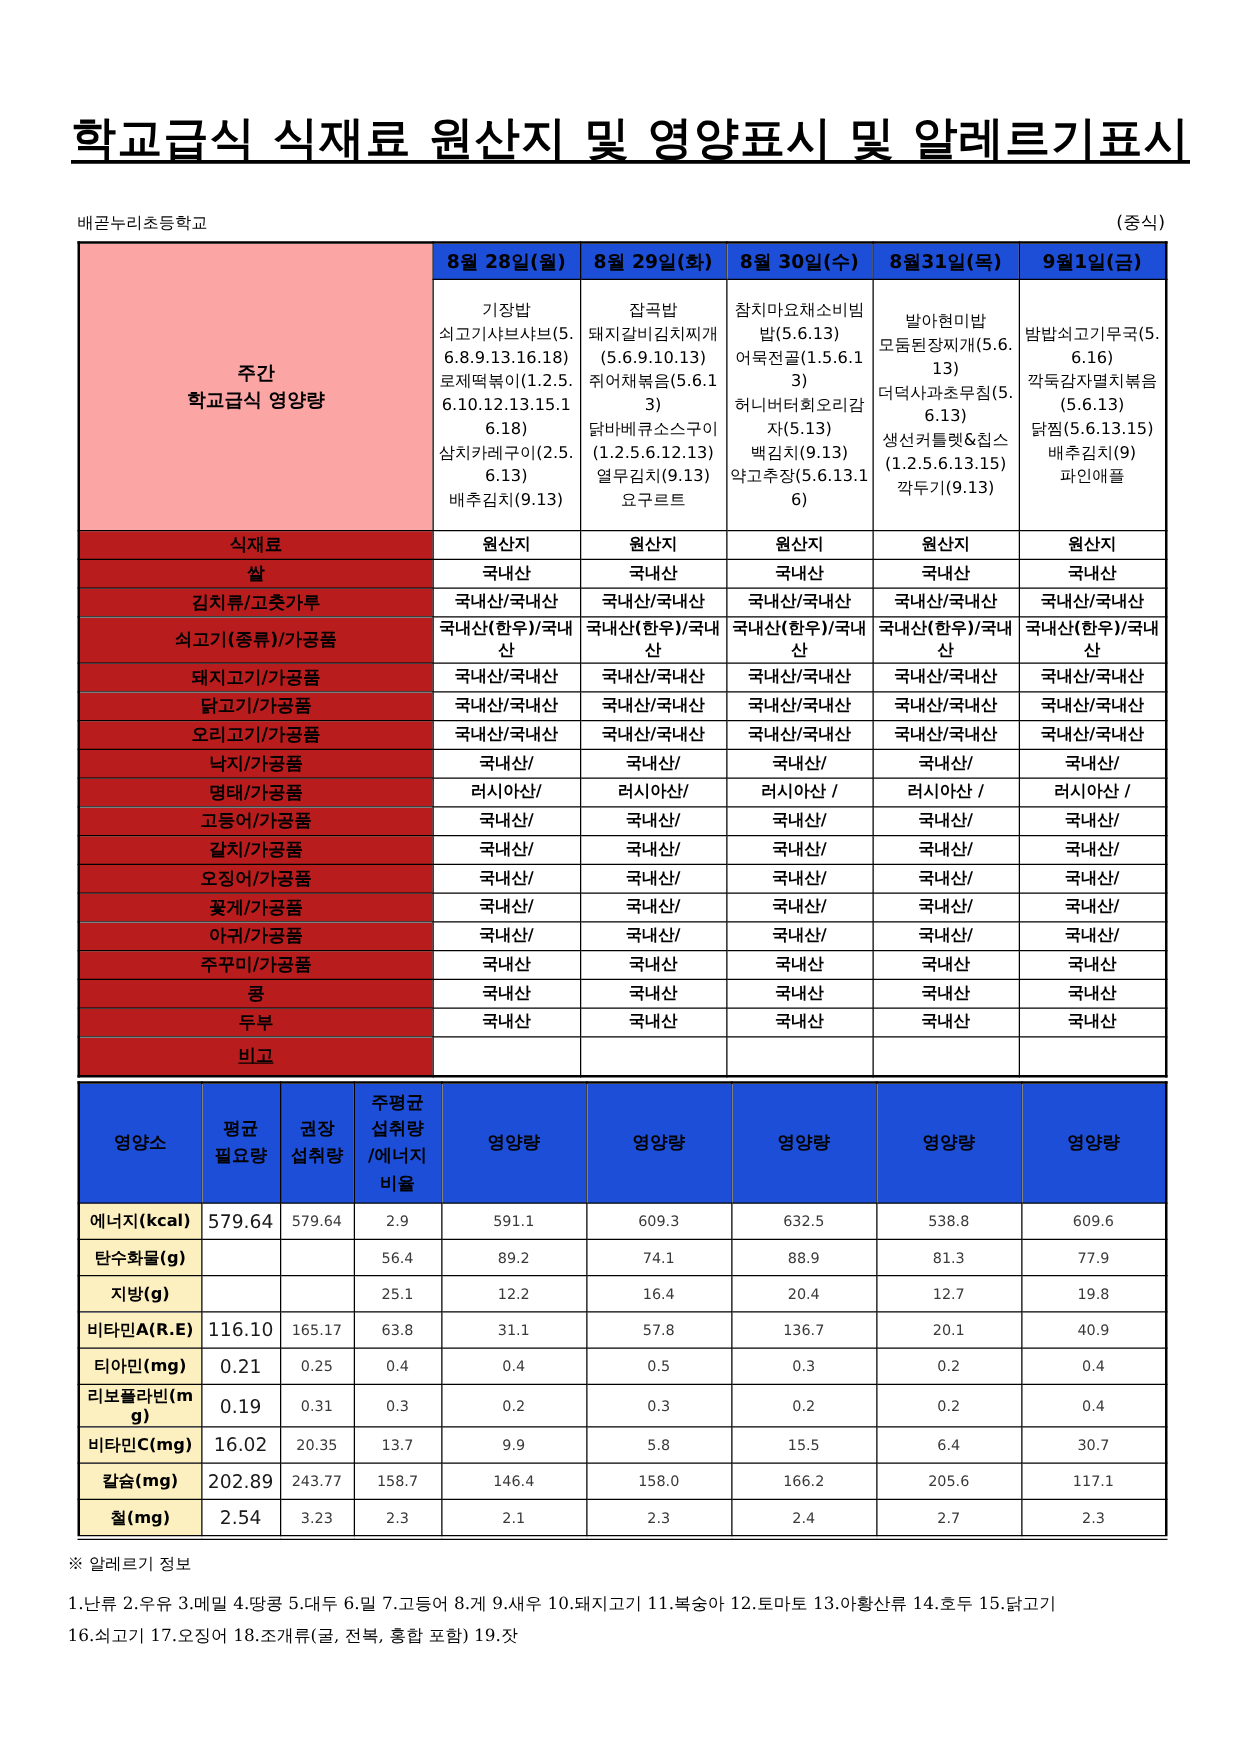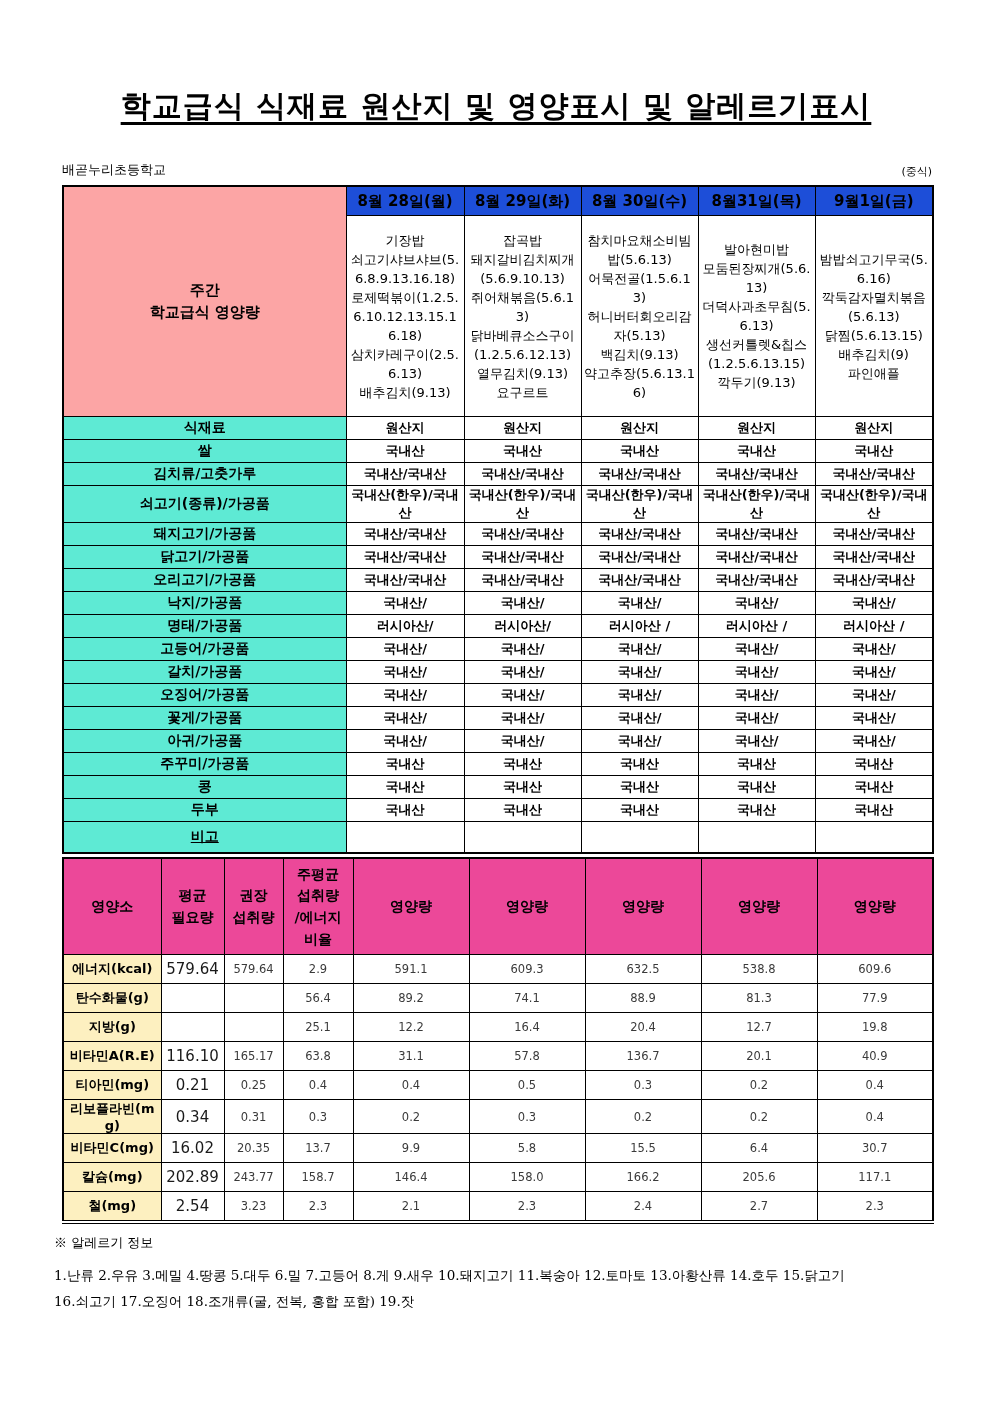--- a/index.html
+++ b/index.html
@@ -1,43 +1,43 @@
 <!DOCTYPE html>
 <html><head>
 <meta charset="utf-8">
 <style>
   html,body{margin:0;padding:0;background:#ffffff;}
   body{width:992px;height:1403px;font-family:"DejaVu Sans","Liberation Sans",sans-serif;color:#000;overflow:hidden;}
   .page{position:relative;width:992px;height:1403px;}
 
-  .title{margin:86px 40px 0 40px;text-align:center;font-size:30px;font-weight:bold;
+  .title{margin:86px 40px 0 40px;text-align:right;font-size:36px;font-weight:bold;
          text-decoration:underline;text-underline-offset:6px;letter-spacing:1px;white-space:nowrap;}
   .subhead{display:flex;justify-content:space-between;align-items:flex-end;
            margin:34px 60px 6px 62px;}
   .school{font-size:13px;}
-  .mealtype{font-size:11px;}
+  .mealtype{font-size:14px;}
 
   table.doc{border-collapse:collapse;table-layout:fixed;margin-left:62px;width:870px;
             border:2px solid #000;}
   table.doc td{border:1px solid #000;text-align:center;vertical-align:middle;
                padding:0 1px;overflow:hidden;word-break:break-all;}
 
   
   .corner{background:#fca5a5;white-space:pre-line;font-size:15px;font-weight:bold;line-height:1.45;margin-top:16px;}
   .date-cell{height:28px;font-size:15px;font-weight:bold;background:#1d4ed8;}
   .menu-cell{height:200px;vertical-align:middle;text-align:left;padding:2px 2px;background:#fff;}
   .menu-item{font-size:13px;line-height:19px;word-break:break-all;}
-  td.lbl{background:#5eead4;font-size:14px;font-weight:bold;height:22px;}
+  td.lbl{background:#b91c1c;font-size:14px;font-weight:bold;height:22px;}
   td.val{background:#fff;font-size:13px;font-weight:bold;line-height:1.4;}
   tr.tall td{height:30px;text-decoration:underline;}
 
   
   .gap{height:3px;}
   table.nutri{border-bottom:4px double #000;}
-  .nh{background:#ec4899;font-size:14px;font-weight:bold;white-space:pre-line;height:95px;line-height:1.55;}
+  .nh{background:#1d4ed8;font-size:14px;font-weight:bold;white-space:pre-line;height:95px;line-height:1.55;}
   td.nl{background:#fdf0c0;font-size:13px;font-weight:bold;height:28px;}
   td.na{background:#fff;font-size:15px;color:#1a1a1a;}
   td.nv{background:#fff;font-size:11.5px;color:#3a3a3a;}
 
   .footer{margin:10px 60px 12px 54px;}
   .allergy-title{font-size:13px;margin-bottom:10px;font-family:"DejaVu Serif","Liberation Serif",serif;}
   .allergy-line{font-size:13.5px;line-height:26px;font-family:"DejaVu Serif","Liberation Serif",serif;}
 </style>
 </head>
 <body>
@@ -341,21 +341,21 @@
           <td class="nv">0.25</td>
           <td class="nv">0.4</td>
           <td class="nv">0.4</td>
           <td class="nv">0.5</td>
           <td class="nv">0.3</td>
           <td class="nv">0.2</td>
           <td class="nv">0.4</td>
         </tr>
         <tr>
           <td class="nl">리보플라빈(mg)</td>
-          <td class="na">0.34</td>
+          <td class="na">0.19</td>
           <td class="nv">0.31</td>
           <td class="nv">0.3</td>
           <td class="nv">0.2</td>
           <td class="nv">0.3</td>
           <td class="nv">0.2</td>
           <td class="nv">0.2</td>
           <td class="nv">0.4</td>
         </tr>
         <tr>
           <td class="nl">비타민C(mg)</td>

